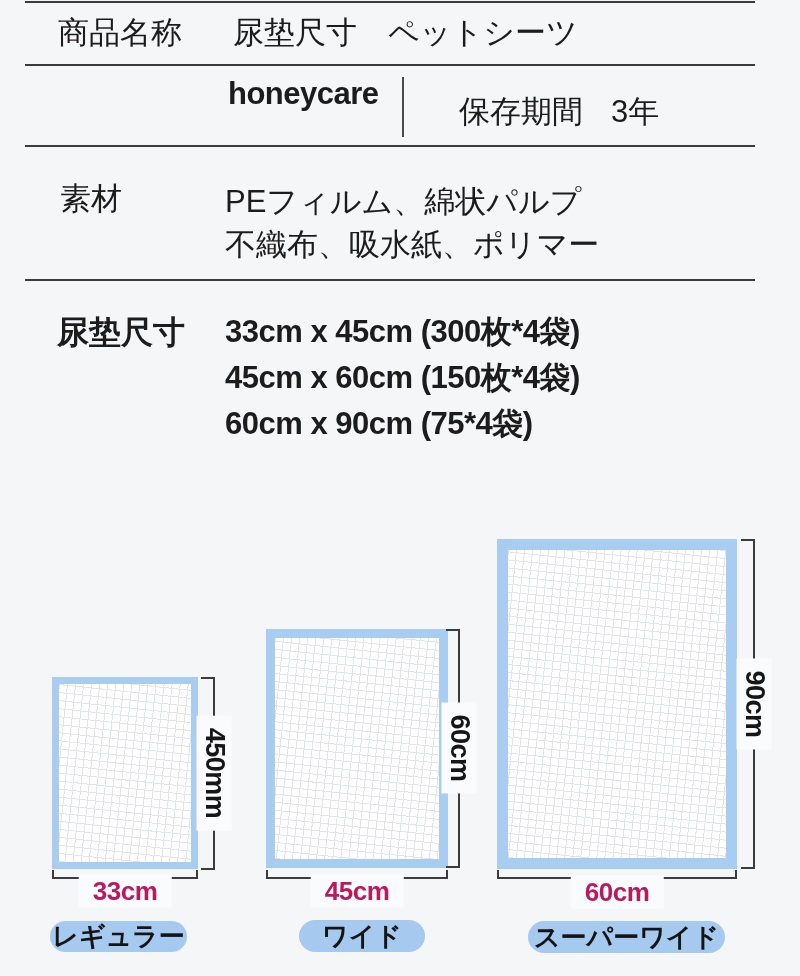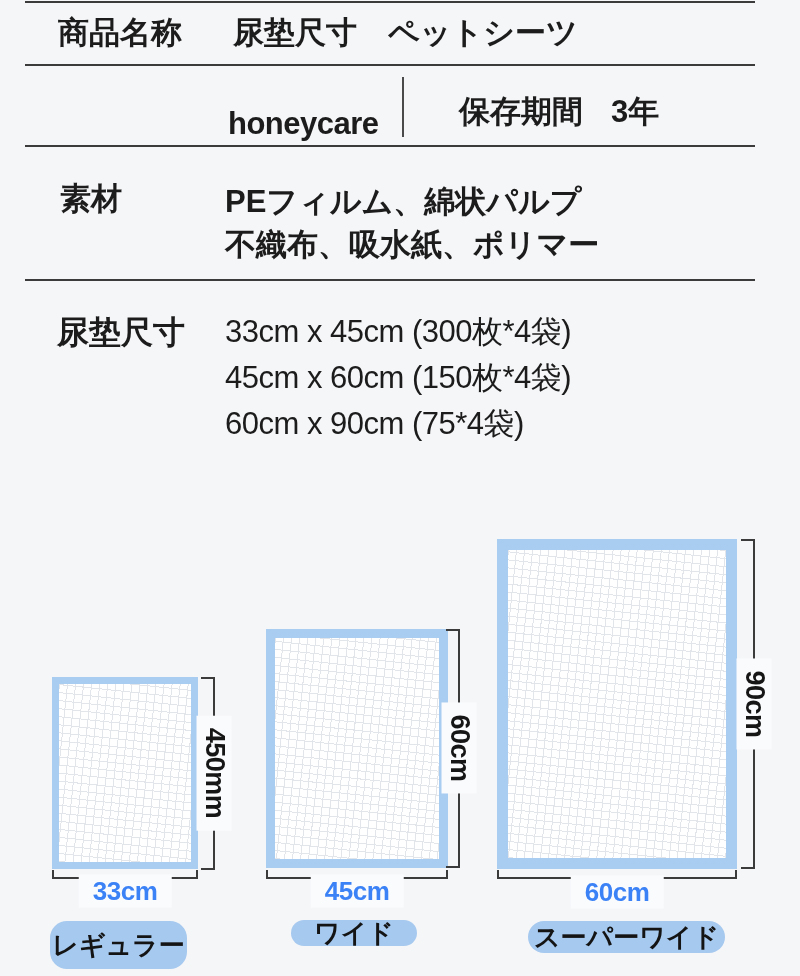--- a/index.html
+++ b/index.html
@@ -10,28 +10,28 @@
     color: #1a1a1a;
     overflow: hidden;
   }
   .stage { position: relative; width: 800px; height: 976px; background: #f5f6f8; }
 
   
   .spec-label, .spec-value {
     position: absolute;
     font-size: 31px;
     line-height: 38px;
-    font-weight: 700;
+    font-weight: 400;
     white-space: nowrap;
     color: #1c1c1c;
   }
   .latin { letter-spacing: -0.5px; font-weight: 700; }
   .bold { font-weight: 700; }
   .ml { line-height: 43px; }
-  .sizes { line-height: 46px; font-weight: 400; letter-spacing: -0.5px; }
+  .sizes { line-height: 46px; font-weight: 700; letter-spacing: -0.5px; }
 
   
   .hr { position: absolute; left: 25px; width: 730px; height: 2px; background: #3b3b3b; }
   .vdivider { position: absolute; width: 2px; background: #4a4a4a; }
   .dim-line-v { position: absolute; width: 2px; background: #3b3b3b; }
   .dim-line-h { position: absolute; height: 2px; background: #3b3b3b; }
   .dim-tick-h { position: absolute; width: 12px; height: 2px; background: #3b3b3b; }
   .dim-tick-v { position: absolute; width: 2px; height: 9px; background: #3b3b3b; }
 
   
@@ -58,21 +58,21 @@
   }
   .hdim-label {
     position: absolute;
     transform: translate(-50%, -50%);
     background: #fafbfd;
     padding: 1px 14px;
     font-size: 26px;
     font-weight: 700;
     letter-spacing: -0.5px;
     white-space: nowrap;
-    color: #3b82f6;
+    color: #be185d;
   }
 
   
   .badge {
     position: absolute;
     background: #a6c9ef;
     border-radius: 17px;
     display: flex;
     align-items: center;
     justify-content: center;
@@ -87,21 +87,21 @@
 
 <div class="stage">
 
   <div class="hr" style="top:1px"></div>
 
   <div class="spec-label" style="left:58px; top:14px">商品名称</div>
   <div class="spec-value" style="left:233px; top:14px">尿垫尺寸　ペットシーツ</div>
 
   <div class="hr" style="top:64px"></div>
 
-  <div class="spec-value latin" style="left:228px; top:105px">honeycare</div>
+  <div class="spec-value latin" style="left:228px; top:75px">honeycare</div>
   <div class="vdivider" style="left:402px; top:77px; height:60px"></div>
   <div class="spec-label" style="left:459px; top:93px">保存期間</div>
   <div class="spec-value" style="left:611px; top:93px">3年</div>
 
   <div class="hr" style="top:145px"></div>
 
   <div class="spec-label" style="left:60px; top:180px">素材</div>
   <div class="spec-value ml" style="left:225px; top:180px">
     <div>PEフィルム、綿状パルプ</div>
     <div>不織布、吸水紙、ポリマー</div>
@@ -120,34 +120,34 @@
     <div class="pad-inner" style="left:7px; top:7px; right:7px; bottom:7px"></div>
   </div>
   <div class="dim-line-v" style="left:213px; top:677px; height:193px"></div>
   <div class="dim-tick-h" style="left:201px; top:677px"></div>
   <div class="dim-tick-h" style="left:201px; top:868px"></div>
   <div class="vdim-label" style="left:214px; top:773px">450mm</div>
   <div class="dim-line-h" style="left:52px; top:877px; width:146px"></div>
   <div class="dim-tick-v" style="left:52px; top:870px"></div>
   <div class="dim-tick-v" style="left:196px; top:870px"></div>
   <div class="hdim-label" style="left:125px; top:891px">33cm</div>
-  <div class="badge" style="left:50px; top:921px; width:137px; height:48px">レギュラー</div>
+  <div class="badge" style="left:50px; top:921px; width:137px; height:31px">レギュラー</div>
 
   <div class="pad" style="left:266px; top:629px; width:182px; height:239px">
     <div class="pad-inner" style="left:9px; top:9px; right:9px; bottom:9px"></div>
   </div>
   <div class="dim-line-v" style="left:458px; top:629px; height:239px"></div>
   <div class="dim-tick-h" style="left:446px; top:629px"></div>
   <div class="dim-tick-h" style="left:446px; top:866px"></div>
   <div class="vdim-label" style="left:459px; top:748px">60cm</div>
   <div class="dim-line-h" style="left:266px; top:877px; width:182px"></div>
   <div class="dim-tick-v" style="left:266px; top:870px"></div>
   <div class="dim-tick-v" style="left:446px; top:870px"></div>
   <div class="hdim-label" style="left:357px; top:891px">45cm</div>
-  <div class="badge" style="left:291px; top:920px; width:126px; height:26px">ワイド</div>
+  <div class="badge" style="left:299px; top:920px; width:126px; height:32px">ワイド</div>
 
   <div class="pad" style="left:497px; top:539px; width:240px; height:330px">
     <div class="pad-inner" style="left:11px; top:11px; right:11px; bottom:11px"></div>
   </div>
   <div class="dim-line-v" style="left:753px; top:539px; height:330px"></div>
   <div class="dim-tick-h" style="left:741px; top:539px"></div>
   <div class="dim-tick-h" style="left:741px; top:867px"></div>
   <div class="vdim-label" style="left:754px; top:704px">90cm</div>
   <div class="dim-line-h" style="left:497px; top:877px; width:240px"></div>
   <div class="dim-tick-v" style="left:497px; top:870px"></div>

